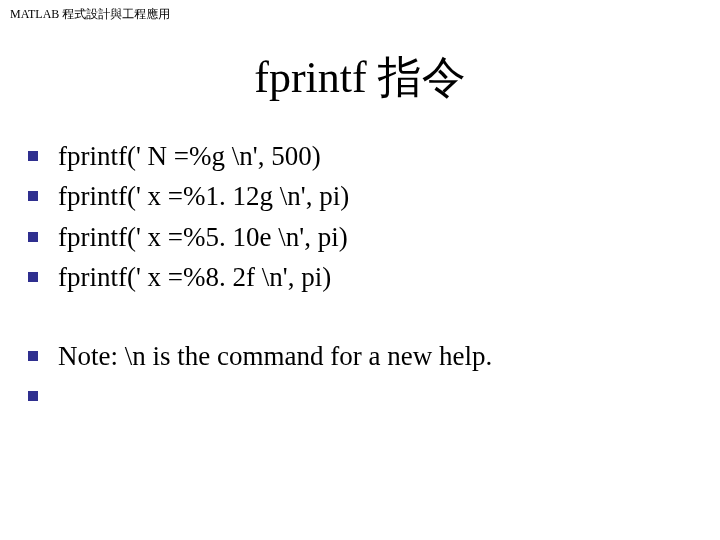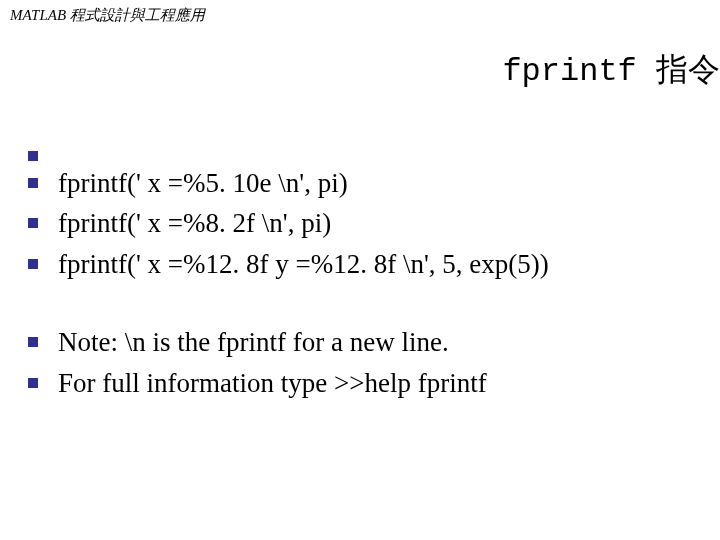--- a/index.html
+++ b/index.html
@@ -12,33 +12,32 @@
       height: 540px;
       background: #ffffff;
       font-family: "Times New Roman", serif;
       position: relative;
       overflow: hidden;
     }
     .header {
       position: absolute;
       top: 6px;
       left: 10px;
-      font-size: 15px;
+      font-size: 12px;
       font-family: "Microsoft YaHei", "SimSun", serif;
-      font-style: italic;
       color: #000;
     }
     .title {
       position: absolute;
       top: 48px;
       left: 0;
       width: 100%;
-      text-align: right;
-      font-size: 32px;
-      font-family: Liberation Mono, monospace;
+      text-align: center;
+      font-size: 44px;
+      font-family: Liberation Serif, serif;
       color: #000;
     }
     .content {
       position: absolute;
       top: 138px;
       left: 28px;
       right: 20px;
     }
     .bullet-group {
       margin-bottom: 42px;
@@ -71,38 +70,38 @@
 </div>
 
 <div class="title">
   <span>fprintf 指令</span>
 </div>
 
 <div class="content">
   <div class="bullet-group">
     <div class="bullet-item">
       <div class="bullet-marker"></div>
+      <div class="bullet-text">fprintf(' N =%g \n', 500)</div>
+    </div>
+    <div class="bullet-item">
+      <div class="bullet-marker"></div>
+      <div class="bullet-text">fprintf(' x =%1. 12g \n', pi)</div>
     </div>
     <div class="bullet-item">
       <div class="bullet-marker"></div>
       <div class="bullet-text">fprintf(' x =%5. 10e \n', pi)</div>
     </div>
     <div class="bullet-item">
       <div class="bullet-marker"></div>
       <div class="bullet-text">fprintf(' x =%8. 2f \n', pi)</div>
     </div>
-    <div class="bullet-item">
-      <div class="bullet-marker"></div>
-      <div class="bullet-text">fprintf(' x =%12. 8f y =%12. 8f \n', 5, exp(5))</div>
-    </div>
   </div>
 
   <div class="bullet-group">
     <div class="bullet-item">
       <div class="bullet-marker"></div>
-      <div class="bullet-text">Note: \n is the fprintf for a new line.</div>
+      <div class="bullet-text">Note: \n is the command for a new help.</div>
     </div>
     <div class="bullet-item">
       <div class="bullet-marker"></div>
-      <div class="bullet-text">For full information type  &gt;&gt;help fprintf</div>
     </div>
   </div>
 </div>
 
 </body></html>

